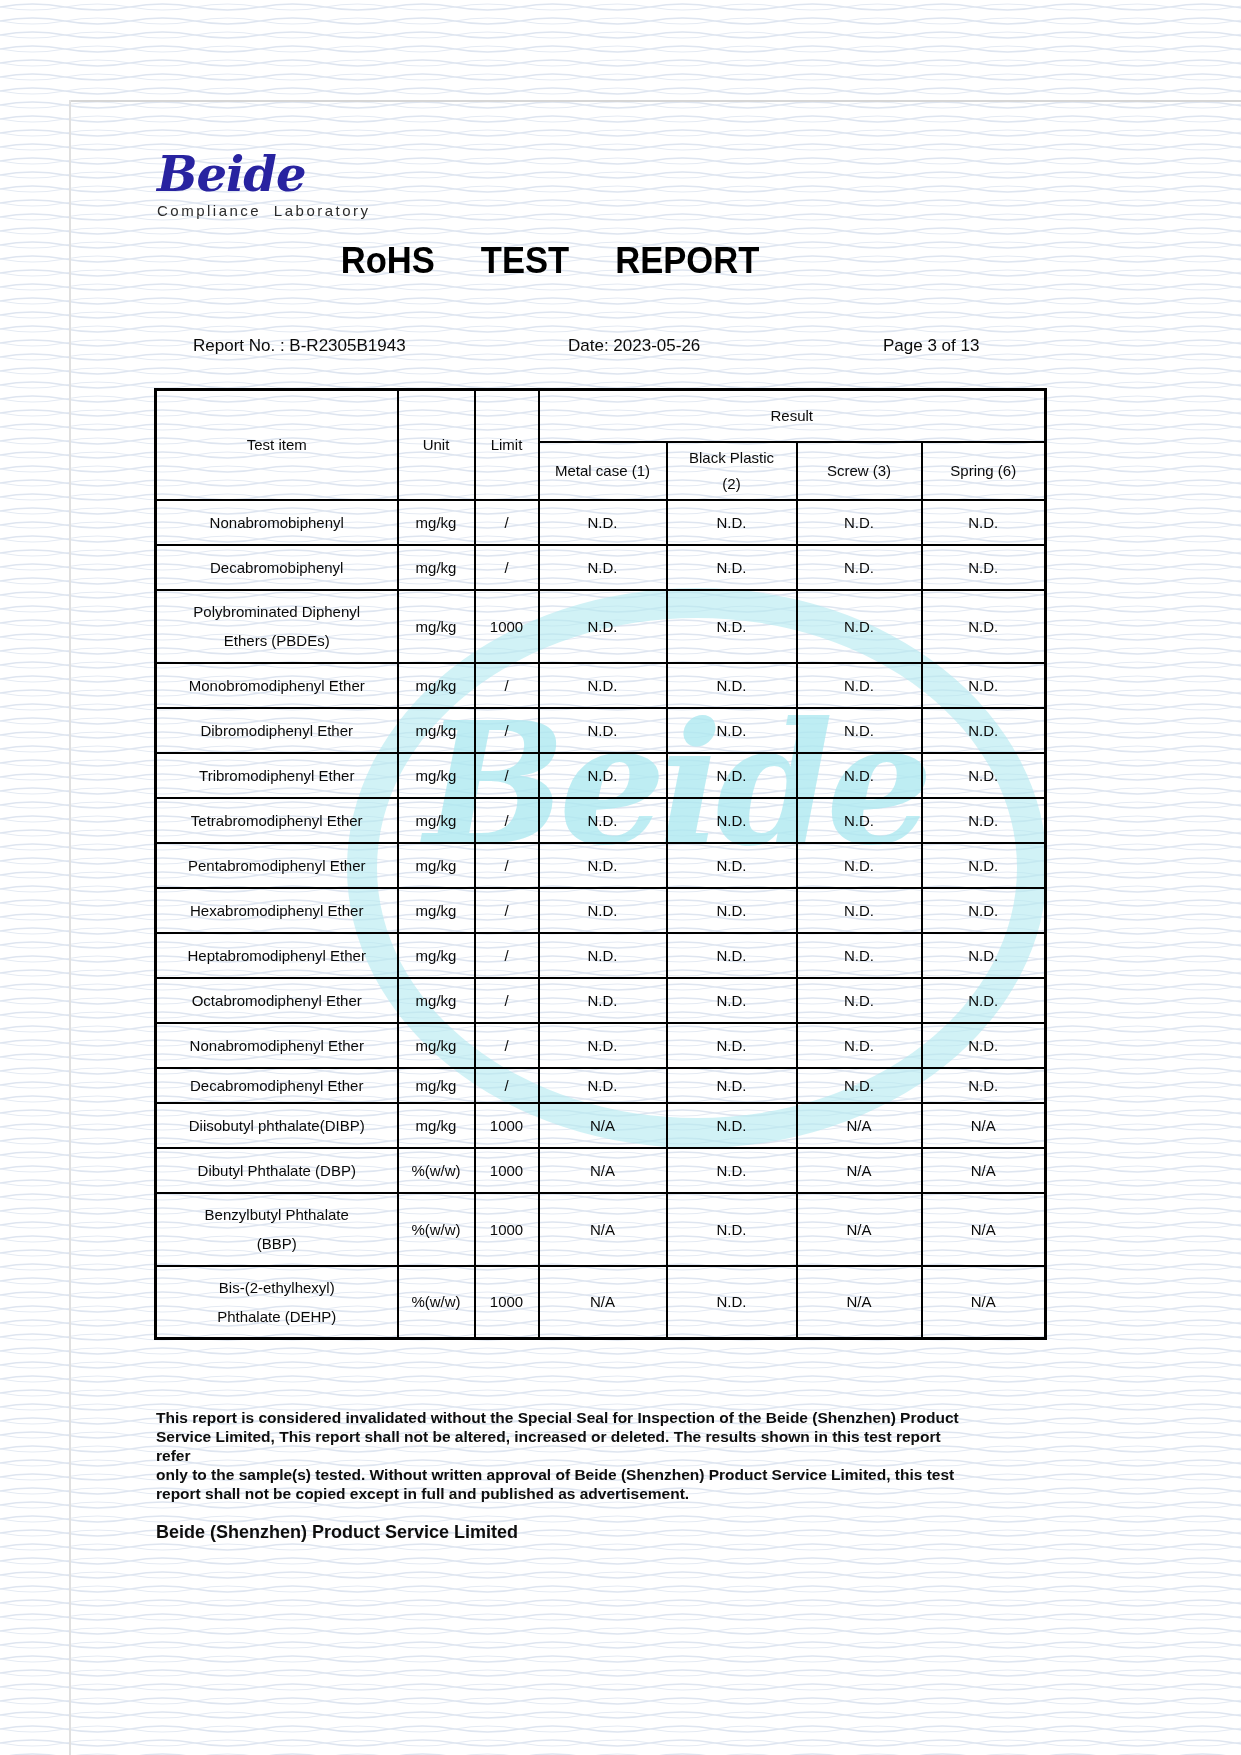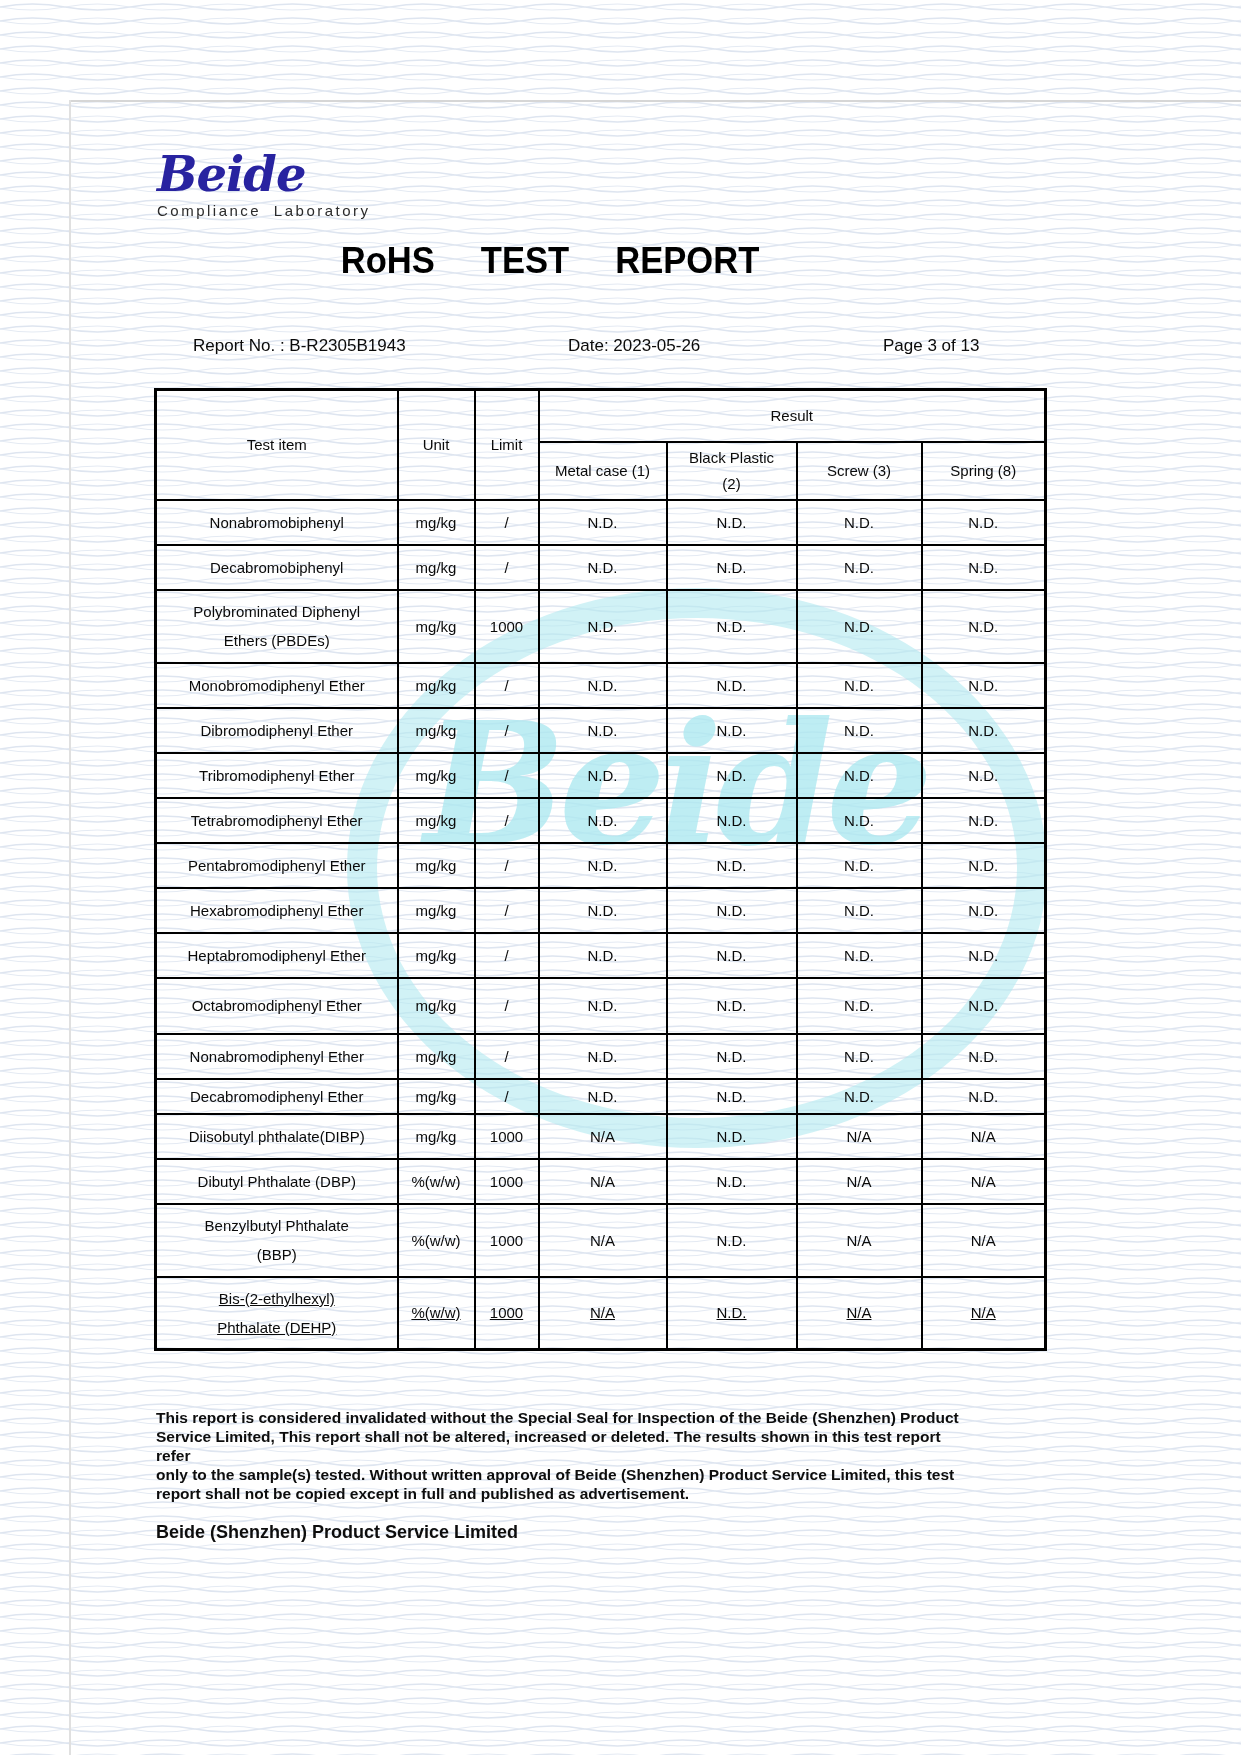--- a/index.html
+++ b/index.html
@@ -125,21 +125,21 @@
         <th rowspan="2">Test item</th>
         <th rowspan="2">Unit</th>
         <th rowspan="2">Limit</th>
         <th colspan="4">Result</th>
       </tr>
       <tr class="hdr2">
         <th>Metal case (1)</th>
         <th>Black Plastic
 (2)</th>
         <th>Screw (3)</th>
-        <th>Spring (8)</th>
+        <th>Spring (6)</th>
       </tr>
     </thead>
     <tbody>
         <tr style="height: 45px;">
           <td class="item">Nonabromobiphenyl</td>
           <td>mg/kg</td>
           <td>/</td>
           <td>N.D.</td>
           <td>N.D.</td>
           <td>N.D.</td>
@@ -220,21 +220,21 @@
         </tr>
         <tr style="height: 45px;">
           <td class="item">Heptabromodiphenyl Ether</td>
           <td>mg/kg</td>
           <td>/</td>
           <td>N.D.</td>
           <td>N.D.</td>
           <td>N.D.</td>
           <td>N.D.</td>
         </tr>
-        <tr style="height: 56px;">
+        <tr style="height: 45px;">
           <td class="item">Octabromodiphenyl Ether</td>
           <td>mg/kg</td>
           <td>/</td>
           <td>N.D.</td>
           <td>N.D.</td>
           <td>N.D.</td>
           <td>N.D.</td>
         </tr>
         <tr style="height: 45px;">
           <td class="item">Nonabromodiphenyl Ether</td>
@@ -275,21 +275,21 @@
         <tr style="height: 73px;">
           <td class="item">Benzylbutyl Phthalate
 (BBP)</td>
           <td>%(w/w)</td>
           <td>1000</td>
           <td>N/A</td>
           <td>N.D.</td>
           <td>N/A</td>
           <td>N/A</td>
         </tr>
-        <tr style="height: 73px; text-decoration: underline;">
+        <tr style="height: 73px;">
           <td class="item">Bis-(2-ethylhexyl)
 Phthalate (DEHP)</td>
           <td>%(w/w)</td>
           <td>1000</td>
           <td>N/A</td>
           <td>N.D.</td>
           <td>N/A</td>
           <td>N/A</td>
         </tr>
       </tbody>

